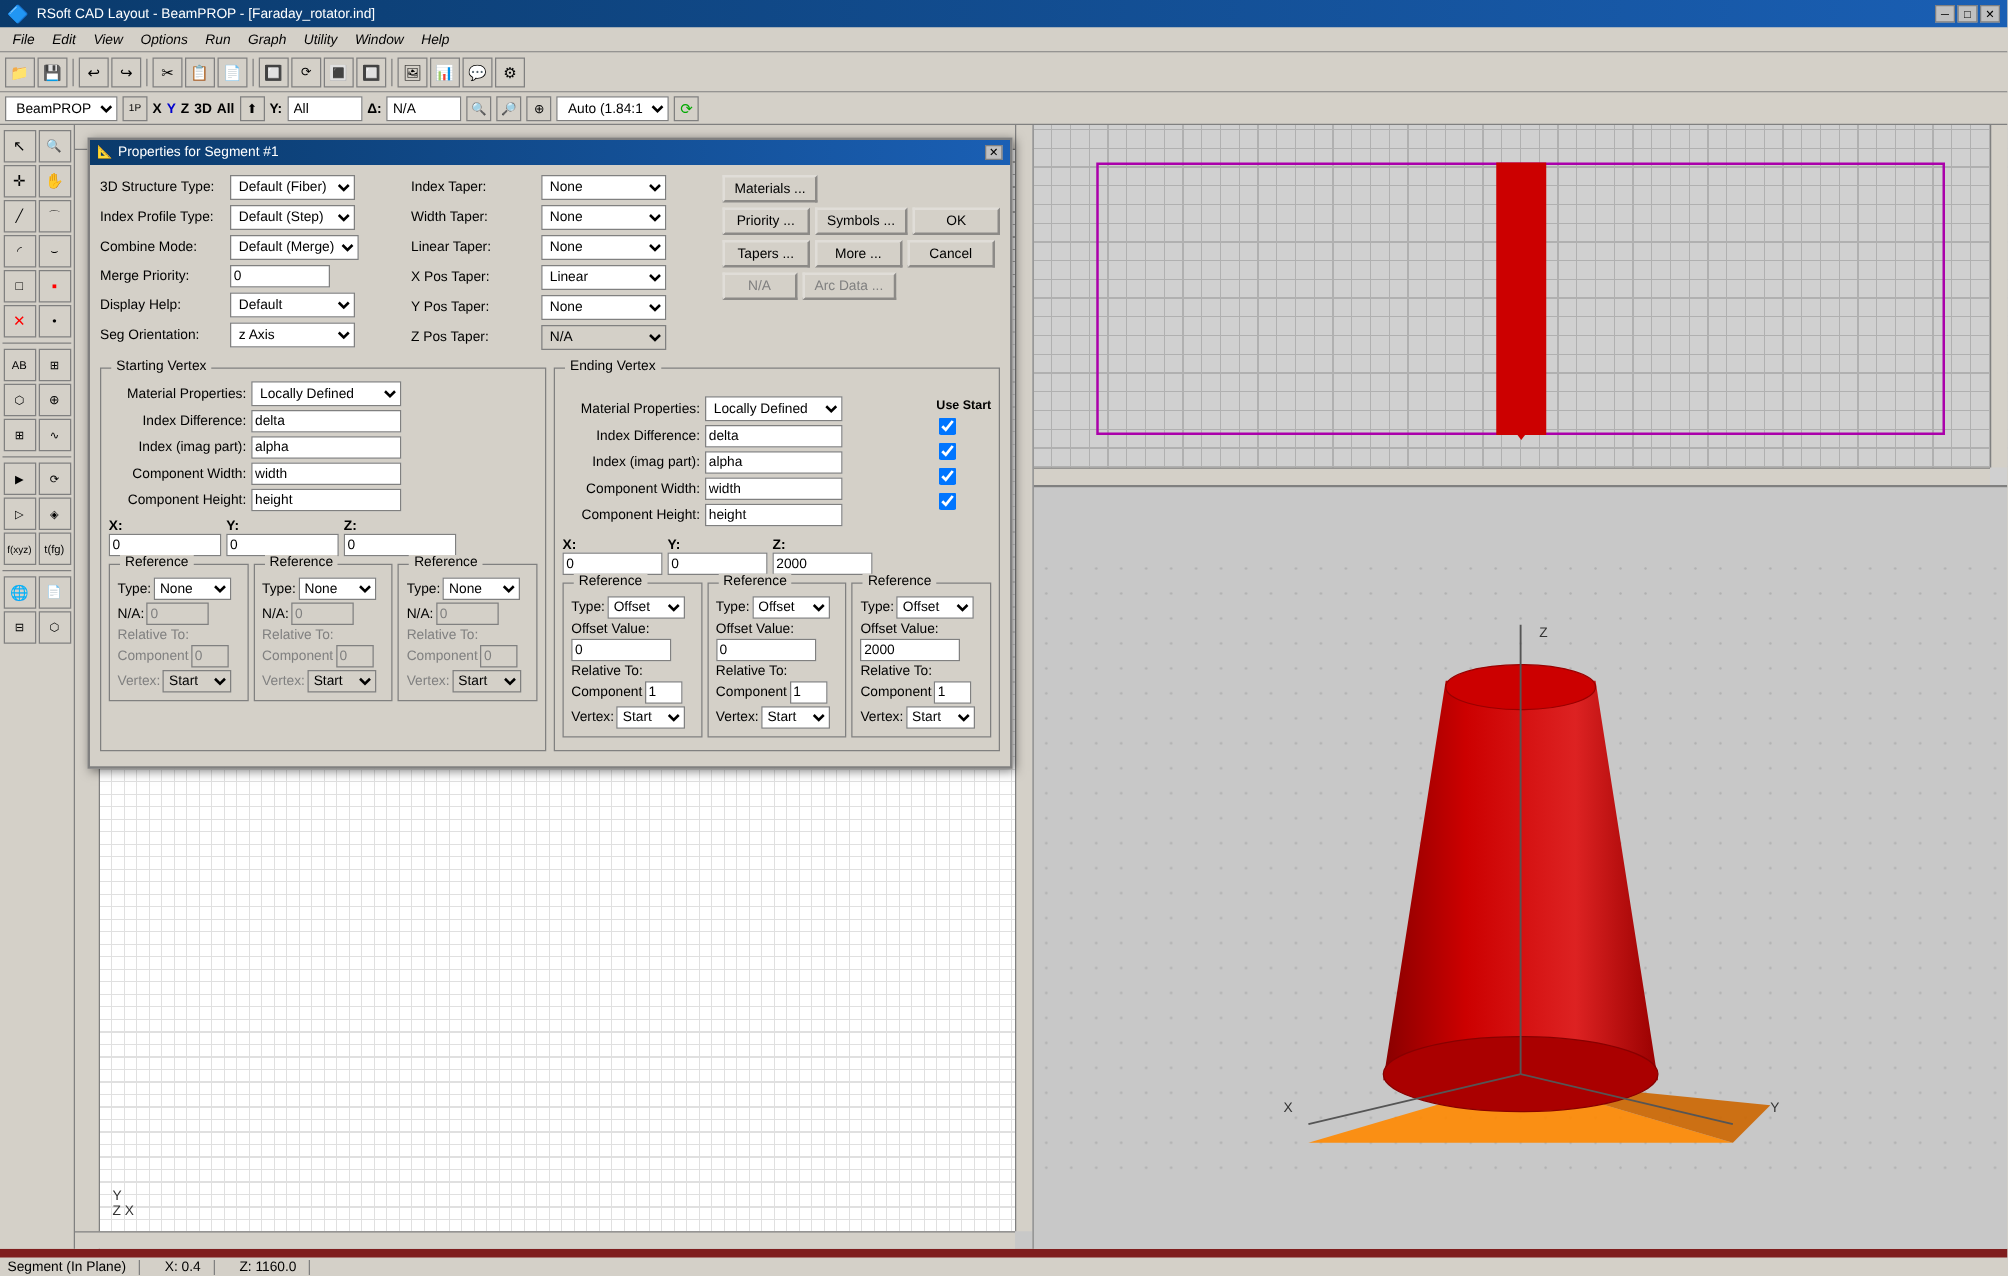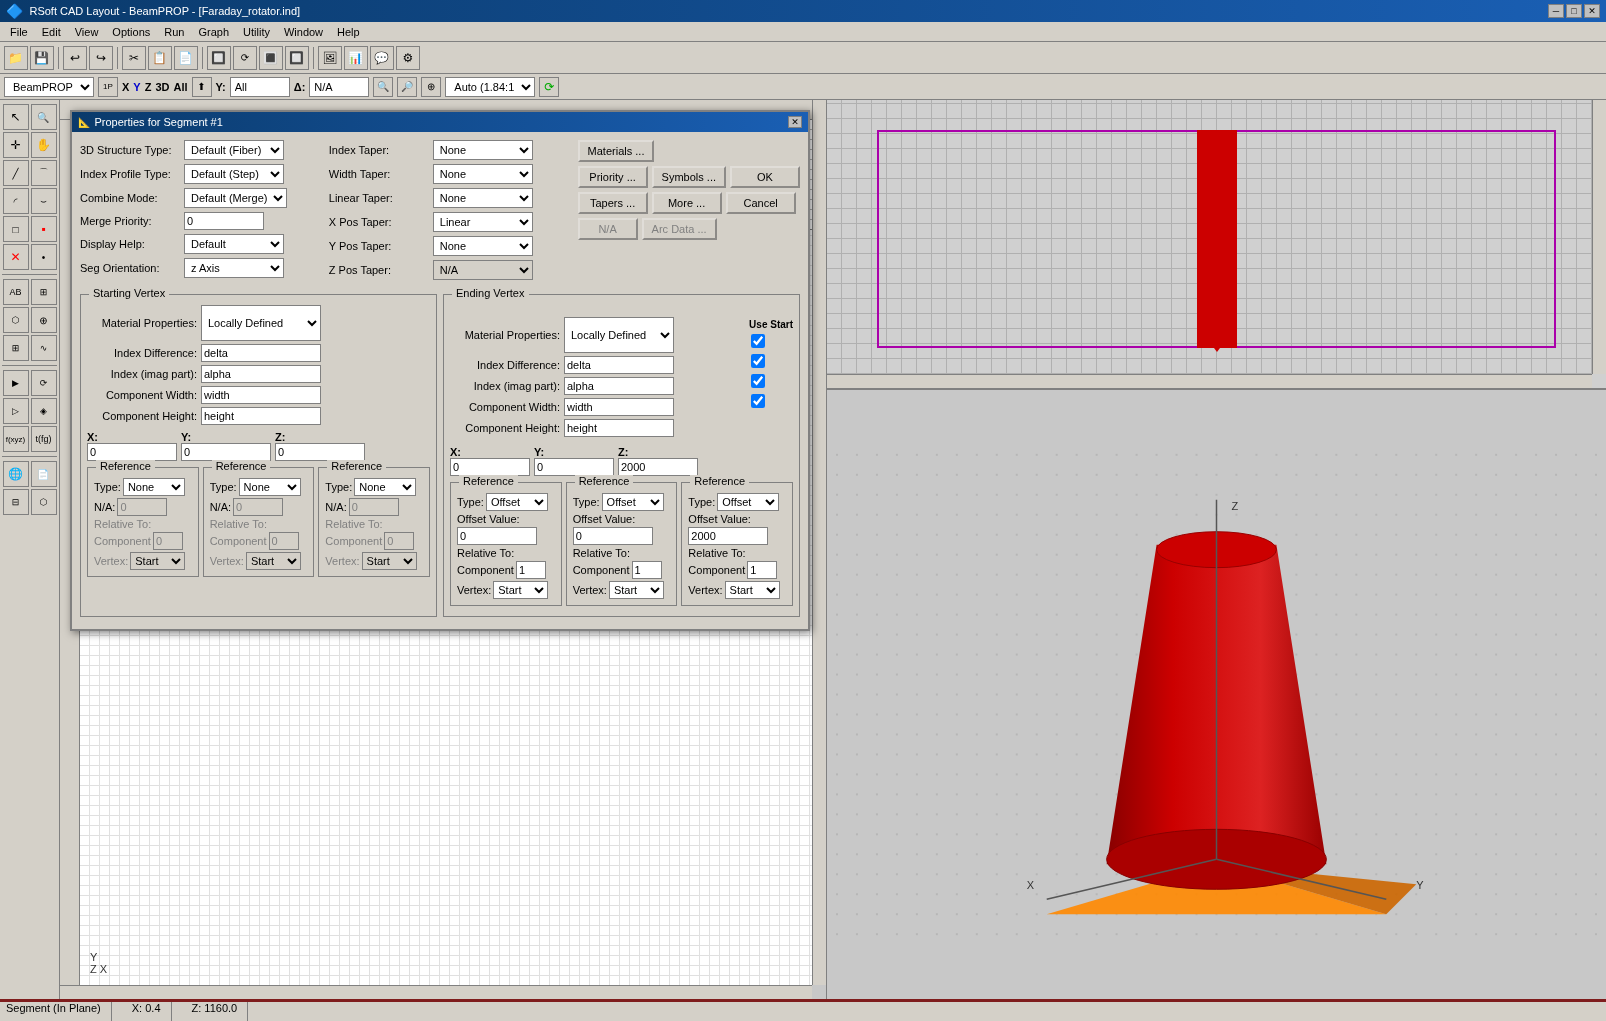--- a/index.html
+++ b/index.html
@@ -32,20 +32,21 @@
       display: flex;
       align-items: center;
       border-bottom: 1px solid #808080;
       padding: 0 4px;
       gap: 2px;
     }
     .menu-item {
       padding: 2px 6px;
       cursor: pointer;
       color: #000;
+      font-style: italic;
     }
 
     
     .toolbar {
       background: #d4d0c8;
       height: 32px;
       display: flex;
       align-items: center;
       border-bottom: 1px solid #808080;
       padding: 0 4px;
@@ -193,35 +194,36 @@
       position: absolute;
       top: -8px; left: 8px;
       background: #d4d0c8;
       padding: 0 4px;
       font-size: 11px;
     }
 
     .mat-row { display: flex; align-items: center; margin-bottom: 3px; gap: 4px; }
     .mat-label { min-width: 110px; font-size: 11px; text-align: right; }
     .mat-select {
-      height: 36px; border: 1px solid #808080;
+      height: 20px; border: 1px solid #808080;
       background: white; padding: 0 2px; font-size: 11px; width: 120px;
     }
     .mat-input {
       height: 18px; border: 1px solid #808080;
       background: white; padding: 0 2px; font-size: 11px; width: 120px;
     }
     .checkbox-sm { width: 14px; height: 14px; }
 
     
     .status-bar {
       height: 22px;
       background: #d4d0c8;
-      border-top: 3px solid #7f1d1d;
+      border-top: 7px solid #7f1d1d;
       display: flex;
+      align-items: center;
       padding: 0 6px;
       gap: 20px;
     }
     .status-item { font-size: 11px; border-right: 1px solid #808080; padding-right: 10px; }
 
     
     .scrollbar-v {
       width: 14px; background: #d4d0c8;
       border-left: 1px solid #808080;
       position: absolute; right: 0; top: 0; bottom: 14px;

